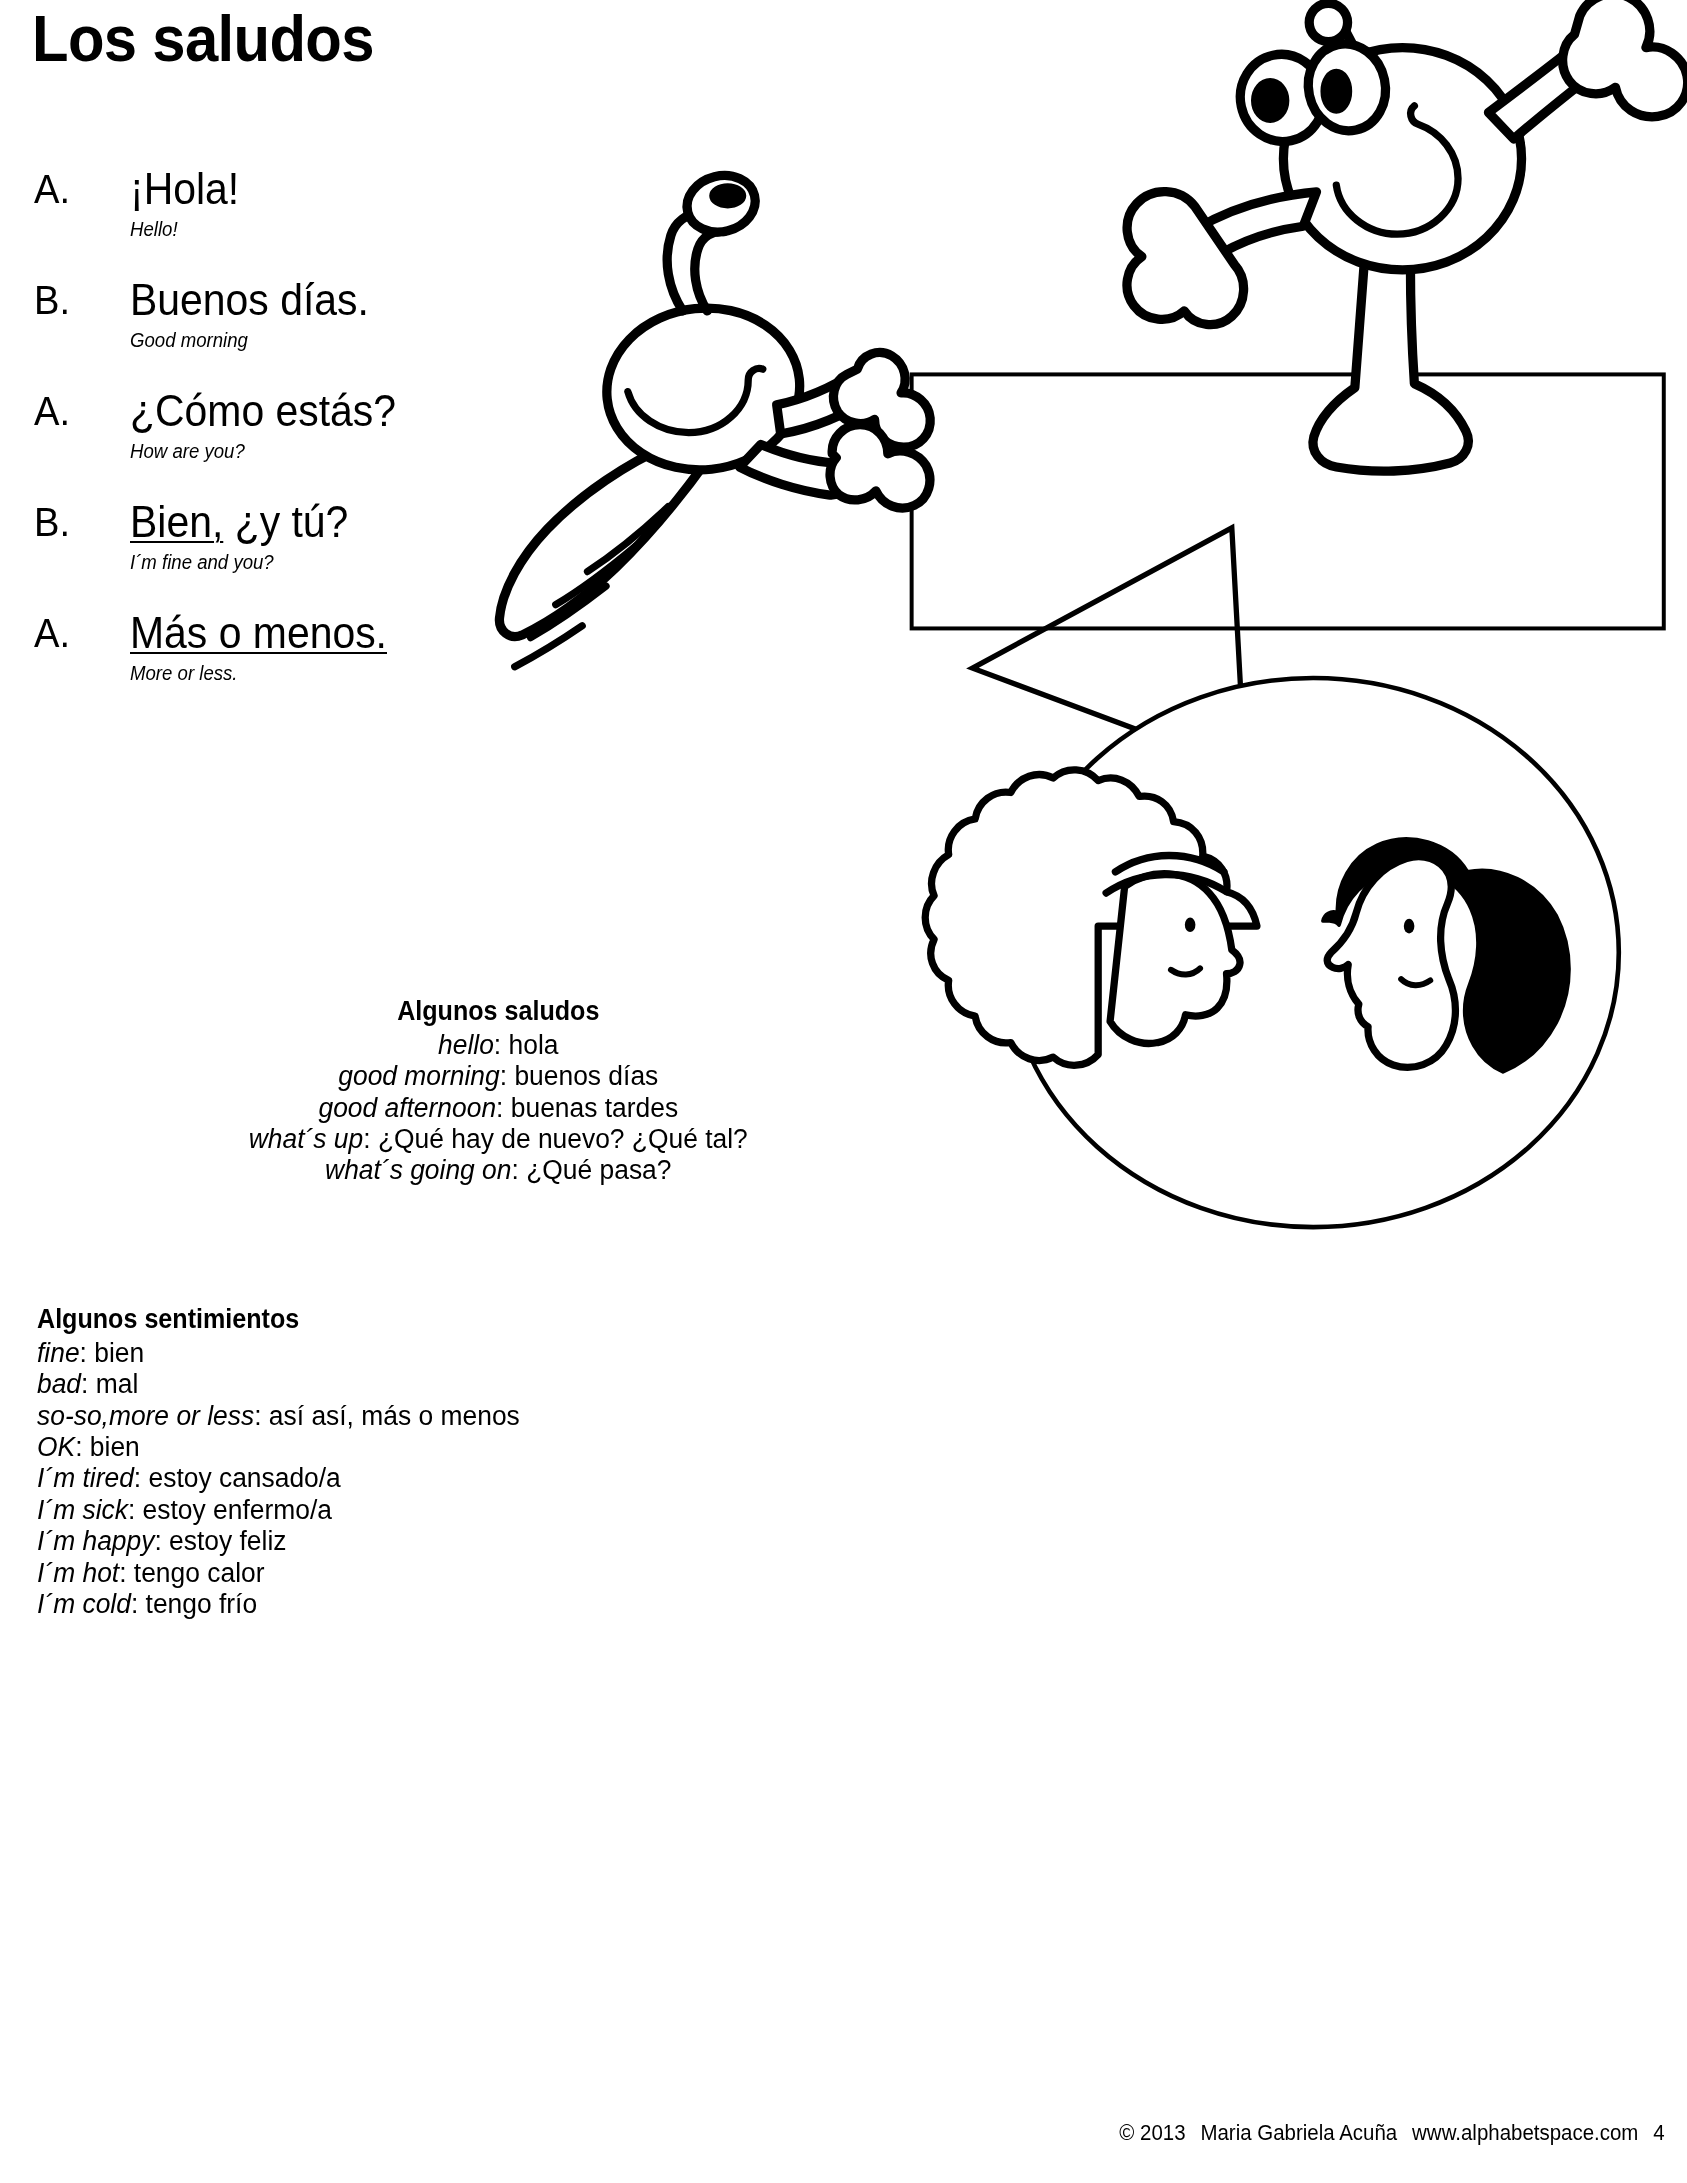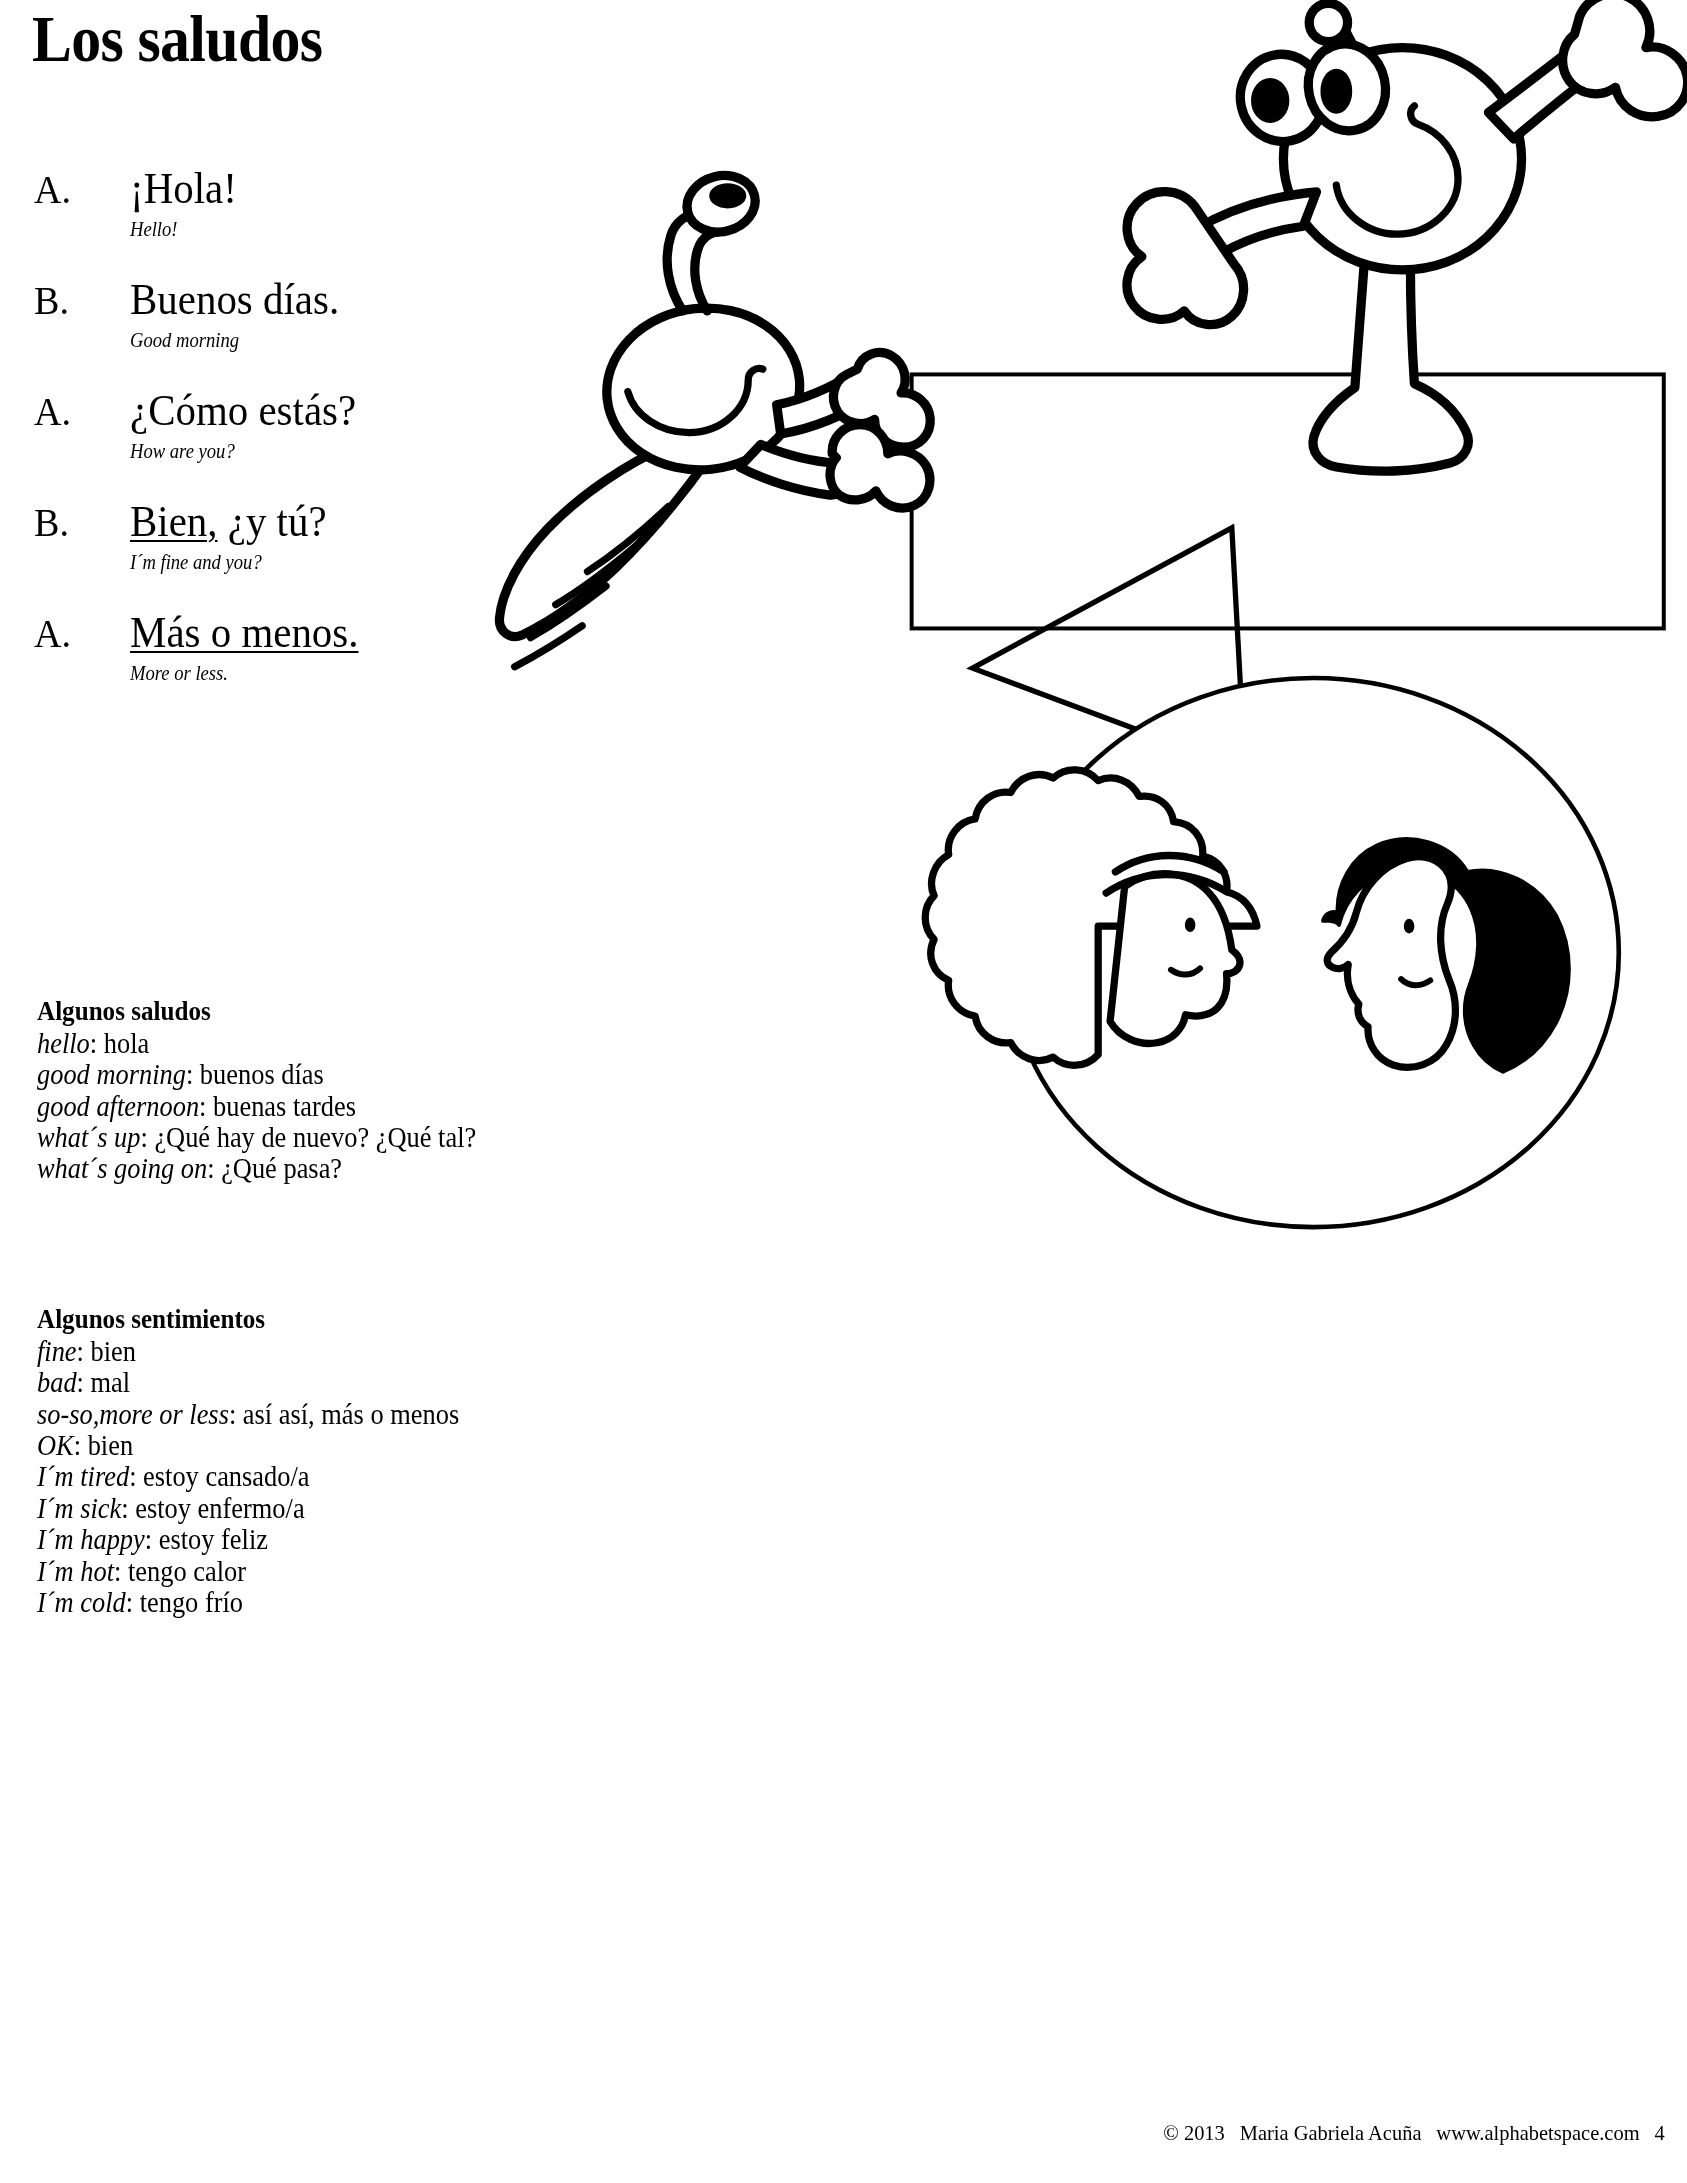--- a/index.html
+++ b/index.html
@@ -14,21 +14,20 @@
     overflow: hidden;
     font-family: "Liberation Sans", sans-serif;
     color: #000000;
   }
 
   .page {
     position: absolute;
     left: 0; top: 0;
     width: 1687px;
     height: 1696px;
-    font-family: Liberation Serif, serif;
   }
 
   
   #page-title {
     position: absolute;
     left: 32px;
     top: 5.3px;
     font-size: 65px;
     font-weight: 700;
     letter-spacing: -0.7px;
@@ -83,21 +82,21 @@
     line-height: 1.1;
     white-space: nowrap;
   }
 
   
   .vocab {
     position: absolute;
     left: 37px;
     width: 992px;
   }
-  #vocab-greetings { top: 996px; }
+  #vocab-greetings { top: 996px; text-align: center; }
   #vocab-feelings  { top: 1287px; margin-top: 17px; }
 
   .vocab-heading {
     font-size: 27px;
     font-weight: 700;
     transform: scaleX(0.93);
     transform-origin: left top;
     line-height: 1.12;
     margin: 0 0 2.6px 0;
     white-space: nowrap;

